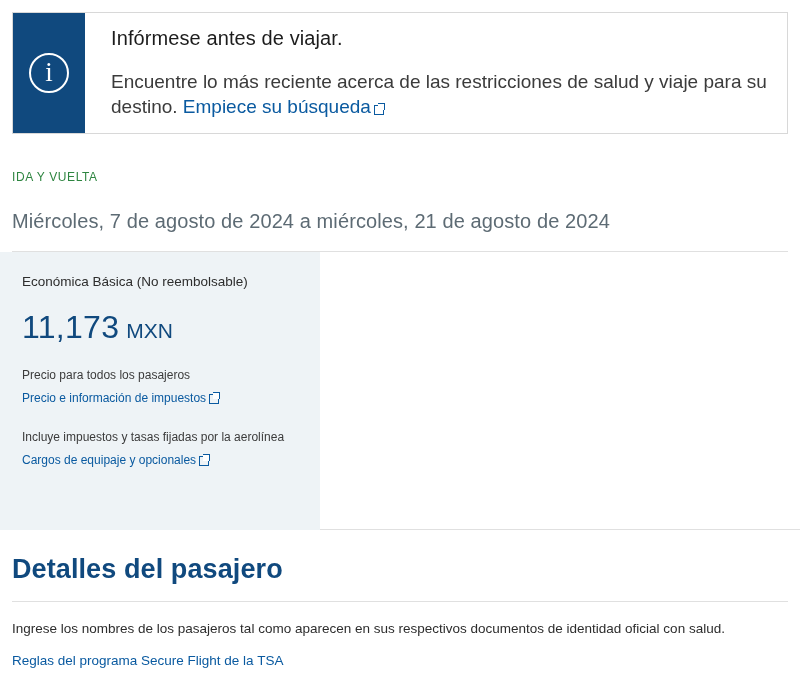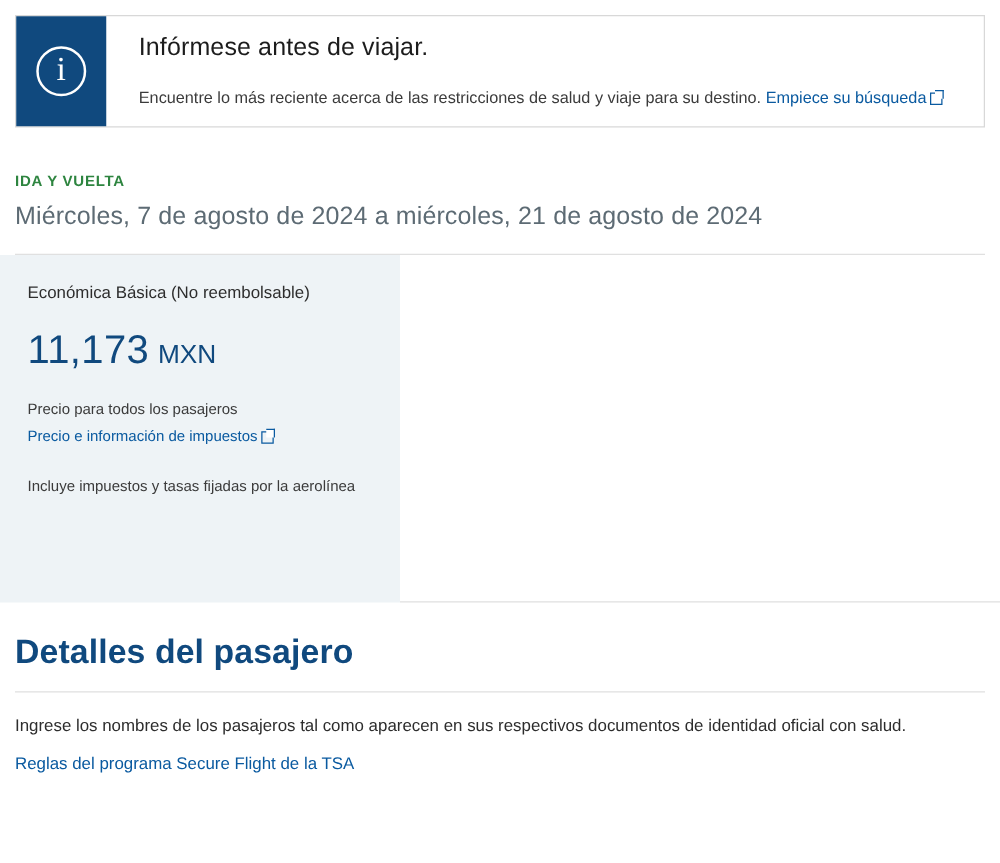--- a/index.html
+++ b/index.html
@@ -58,21 +58,21 @@
     gap: 12px;
   }
   .banner-title {
     font-size: 20px;
     color: #1c1c1c;
     font-weight: normal;
     margin: 0 0 8px 0;
     letter-spacing: 0.1px;
   }
   .banner-text {
-    font-size: 13px;
+    font-size: 19px;
     color: #3b3b3b;
     line-height: 1.3;
   }
   .banner-link {
     color: #0a5aa0;
     text-decoration: none;
     cursor: pointer;
   }
   .ext-ico {
     display: inline-block;
@@ -104,23 +104,23 @@
   }
 
   
   .trip-section {
     padding: 36px 12px 0 12px;
   }
   .trip-type {
     color: #2e8540;
     font-size: 12px;
     letter-spacing: 0.6px;
-    font-weight: bold;
+    font-weight: normal;
     text-transform: uppercase;
-    margin-bottom: 10px;
+    margin-bottom: 26px;
   }
   .trip-route {
     font-size: 26px;
     color: #10497e;
     font-weight: normal;
     margin: 0 0 6px 0;
     letter-spacing: 0.1px;
   }
   .trip-dates {
     font-size: 20px;
@@ -248,20 +248,23 @@
     <div class="fare-name">Económica Básica (No reembolsable)</div>
     <div class="price-line">
       <span class="price-amount">11,173</span><span class="price-currency">MXN</span>
     </div>
     <div class="small-note">Precio para todos los pasajeros</div>
     <div>
       <a class="small-link" href="#"><span>Precio e información de impuestos</span><span class="ext-ico"></span></a>
     </div>
     <div class="gap-block"></div>
     <div class="small-note">Incluye impuestos y tasas fijadas por la aerolínea</div>
+    <div>
+      <a class="small-link" href="#"><span>Cargos de equipaje y opcionales</span><span class="ext-ico"></span></a>
+    </div>
   </div>
   <div class="total-card-spacer"></div>
 </div>
 
 <div class="pax-section">
   <h2 class="pax-title">Detalles del pasajero</h2>
   <hr class="pax-rule">
   <div class="pax-text">Ingrese los nombres de los pasajeros tal como aparecen en sus respectivos documentos de identidad oficial con salud.</div>
   <a class="pax-link" href="#"><span>Reglas del programa Secure Flight de la TSA</span></a>
 </div>

